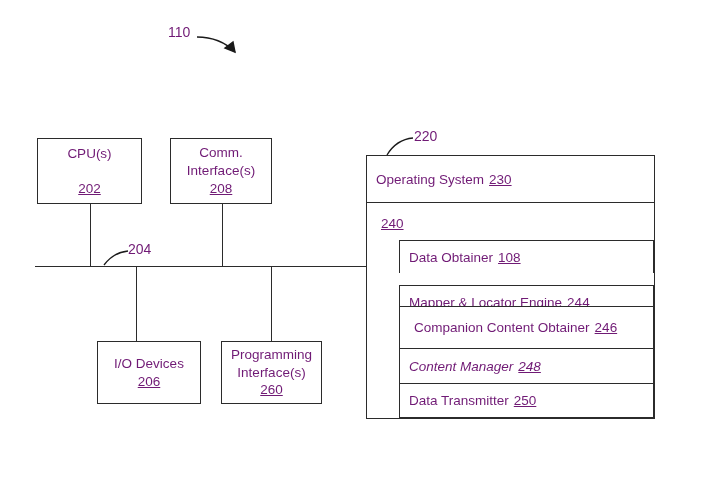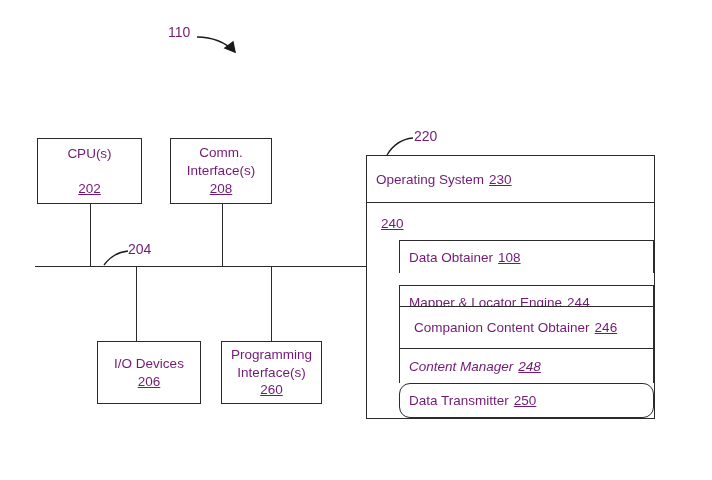--- a/index.html
+++ b/index.html
@@ -173,20 +173,20 @@
       <span style="width:5px;"></span>
       <span class="ref">246</span>
     </div>
 
     <div class="sub-row" style="left:32px; top:192px; width:255px; height:35px;font-style:italic;">
       <span>Content Manager</span>
       <span style="width:5px;"></span>
       <span class="ref">248</span>
     </div>
 
-    <div class="sub-row last" style="left:32px; top:227px; width:255px; height:35px;border-radius:11px;">
+    <div class="sub-row last" style="left:32px; top:227px; width:255px; height:35px;">
       <span>Data Transmitter</span>
       <span style="width:5px;"></span>
       <span class="ref">250</span>
     </div>
   </div>
 
 </div>
 
 </body></html>

